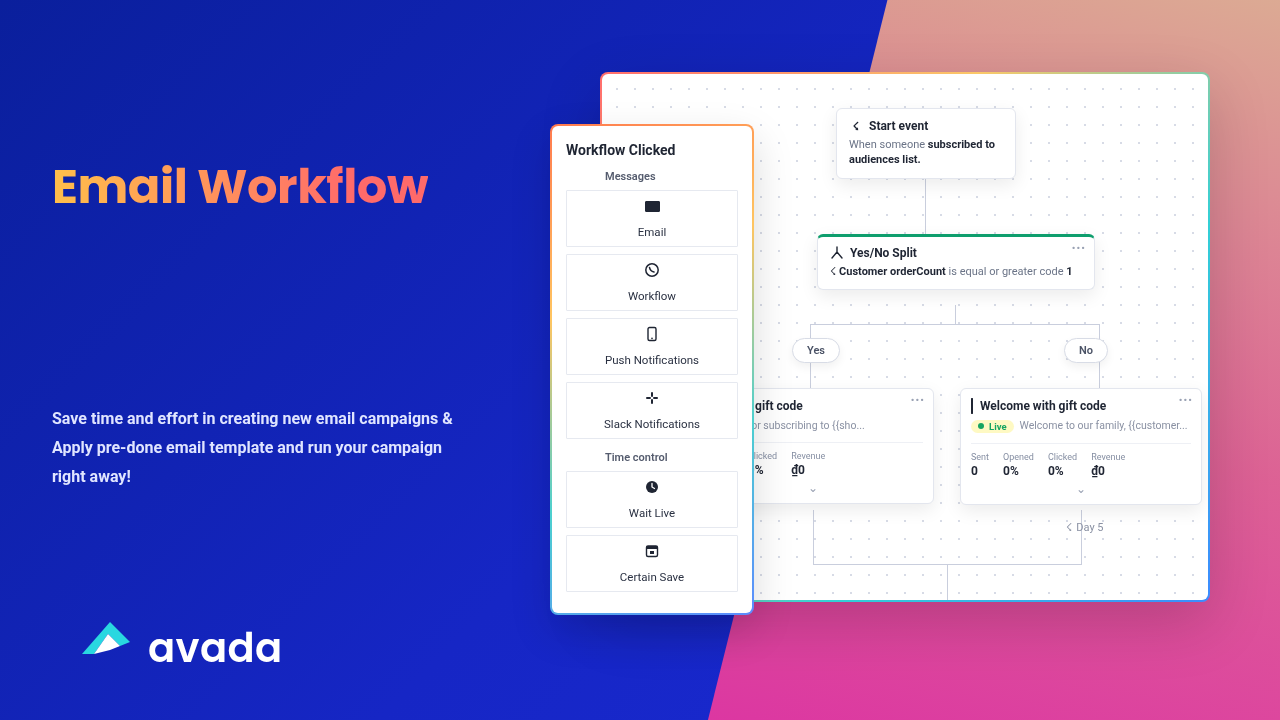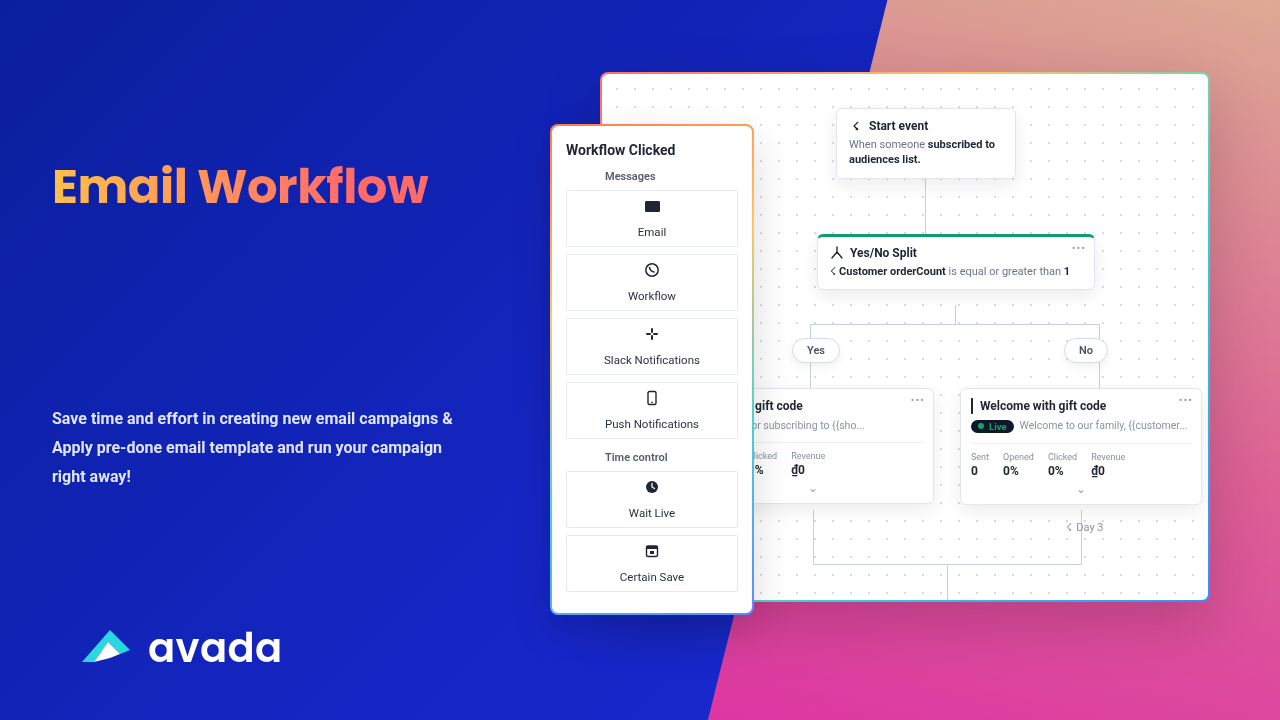--- a/index.html
+++ b/index.html
@@ -42,21 +42,21 @@
     line-height: 1.8;
     color: #e0e5ff;
     font-weight: 700;
     max-width: 420px;
   }
 
   
   .logo {
     position: absolute;
     left: 80px; bottom: 42px;
-    display: flex; align-items: center; gap: 12px;
+    display: flex; align-items: flex-start; gap: 12px;
   }
   .logo .mark {
     width: 56px; height: 44px; position: relative;
   }
   .logo .mark svg { position: absolute; inset: 0; }
   .logo .text {
     font-size: 40px;
     font-weight: 600;
     color: #fff;
     font-family: Poppins, "Segoe UI", system-ui, sans-serif;
@@ -121,21 +121,21 @@
   .pill.no  { left: 462px; top: 264px; }
 
   .leaf { width: 242px; padding: 10px 10px 8px; }
   .leaf .title { display:flex; align-items:center; gap:7px; font-weight:700; color:#1f2533; font-size:12px; }
   .leaf .preview { margin-top:6px; font-size:10.5px; color:#8a91a3; white-space:nowrap; overflow:hidden; text-overflow:ellipsis; }
   .leaf .stats { display:flex; gap:14px; margin-top:10px; border-top:1px solid #eef0f5; padding-top:8px; }
   .leaf .stat { font-size:10px; color:#868fa3; text-align:left; }
   .leaf .stat .lab { display:block; font-size:9px; margin-bottom:2px; }
   .leaf .stat .val { font-weight:700; color:#1f2533; font-size:12px; }
   .leaf .chev { text-align:center; color:#9aa2b4; font-size:12px; margin-top:4px; }
-  .leaf .live { position:relative; display:inline-flex; align-items:center; gap:5px; background:#0f172a; color:#16a461; font-weight:700; font-size:9.5px; padding:1px 7px; border-radius:9px; margin-right:6px; }
+  .leaf .live { position:relative; display:inline-flex; align-items:center; gap:5px; background:#fef9c3; color:#16a461; font-weight:700; font-size:9.5px; padding:1px 7px; border-radius:9px; margin-right:6px; }
   .leaf .live::before { content:''; width:6px; height:6px; background:#16a461; border-radius:50%; }
 
   .leafL { left: 90px; top: 314px; }
   .leafR { left: 358px; top: 314px; }
 
   .daybadge {
     position:absolute; left: 464px; top: 447px;
     font-size: 11px; color:#8a91a3;
   }
   .daybadge::before { content:'☇'; margin-right:4px; }
@@ -241,21 +241,21 @@
         <div class="row1">
           <span class="icon">
             <svg width="14" height="14" viewBox="0 0 14 14">
                 <path d="M7 1 L7 6 M7 6 L2 12 M7 6 L12 12" stroke="#1f2533" stroke-width="1.4" fill="none" stroke-linecap="round"></path>
               </svg>
           </span>
           <span>Yes/No Split</span>
         </div>
         <div class="sub">
           <span style="color:#1f2533;">☇</span>
-          <b>Customer orderCount</b><span> is equal or greater than </span><b>1</b>
+          <b>Customer orderCount</b><span> is equal or greater code </span><b>1</b>
         </div>
       </div>
 
       <span class="pill yes">Yes</span>
       <span class="pill no">No</span>
 
       <div class="node leaf leafL">
         <span class="more">•••</span>
         <div class="title">
           <span><span class="env-icon-sm"></span></span>
@@ -281,21 +281,21 @@
         </div>
         <div class="stats">
           <div class="stat"><span class="lab">Sent</span><span class="val">0</span></div>
           <div class="stat"><span class="lab">Opened</span><span class="val">0%</span></div>
           <div class="stat"><span class="lab">Clicked</span><span class="val">0%</span></div>
           <div class="stat"><span class="lab">Revenue</span><span class="val">₫0</span></div>
         </div>
         <div class="chev">⌄</div>
       </div>
 
-      <div class="daybadge">Day 3</div>
+      <div class="daybadge">Day 5</div>
 
     </div>
   </div>
 </div>
 
 <div class="panel">
   <h3>Workflow Clicked</h3>
 
   <h4>Messages</h4>
 
@@ -306,41 +306,41 @@
     <span>Email</span>
   </div>
   <div class="item">
     <span class="ico">
       <svg width="16" height="16" viewBox="0 0 16 16">
           <circle cx="8" cy="8" r="6.2" fill="none" stroke="#1f2533" stroke-width="1.5"></circle>
           <path d="M5.5 5.5 c0 0 0.5 2 1.5 3 s3 1.5 3 1.5" fill="none" stroke="#1f2533" stroke-width="1.5" stroke-linecap="round"></path>
         </svg>
     </span>
     <span>Workflow</span>
+  </div>
+  <div class="item">
+    <span class="ico">
+      <svg width="16" height="16" viewBox="0 0 16 16">
+          <rect x="4" y="1.5" width="8" height="13" rx="1.5" fill="none" stroke="#1f2533" stroke-width="1.4"></rect>
+          <circle cx="8" cy="12.4" r="0.8" fill="#1f2533"></circle>
+        </svg>
+    </span>
+    <span>Push Notifications</span>
   </div>
   <div class="item">
     <span class="ico">
       <svg width="16" height="16" viewBox="0 0 16 16">
         <rect x="7" y="2" width="2" height="5" rx="1" fill="#1f2533"></rect>
         <rect x="7" y="9" width="2" height="5" rx="1" fill="#1f2533"></rect>
         <rect x="2" y="7" width="5" height="2" rx="1" fill="#1f2533"></rect>
         <rect x="9" y="7" width="5" height="2" rx="1" fill="#1f2533"></rect>
       </svg>
     </span>
     <span>Slack Notifications</span>
   </div>
-  <div class="item">
-    <span class="ico">
-      <svg width="16" height="16" viewBox="0 0 16 16">
-          <rect x="4" y="1.5" width="8" height="13" rx="1.5" fill="none" stroke="#1f2533" stroke-width="1.4"></rect>
-          <circle cx="8" cy="12.4" r="0.8" fill="#1f2533"></circle>
-        </svg>
-    </span>
-    <span>Push Notifications</span>
-  </div>
 
   <h4>Time control</h4>
 
   <div class="item">
     <span class="ico">
       <svg width="16" height="16" viewBox="0 0 16 16">
           <circle cx="8" cy="8" r="6" fill="#1f2533"></circle>
           <path d="M8 4.5 V8 L10.5 9.5" stroke="#fff" stroke-width="1.3" fill="none" stroke-linecap="round"></path>
         </svg>
     </span>

